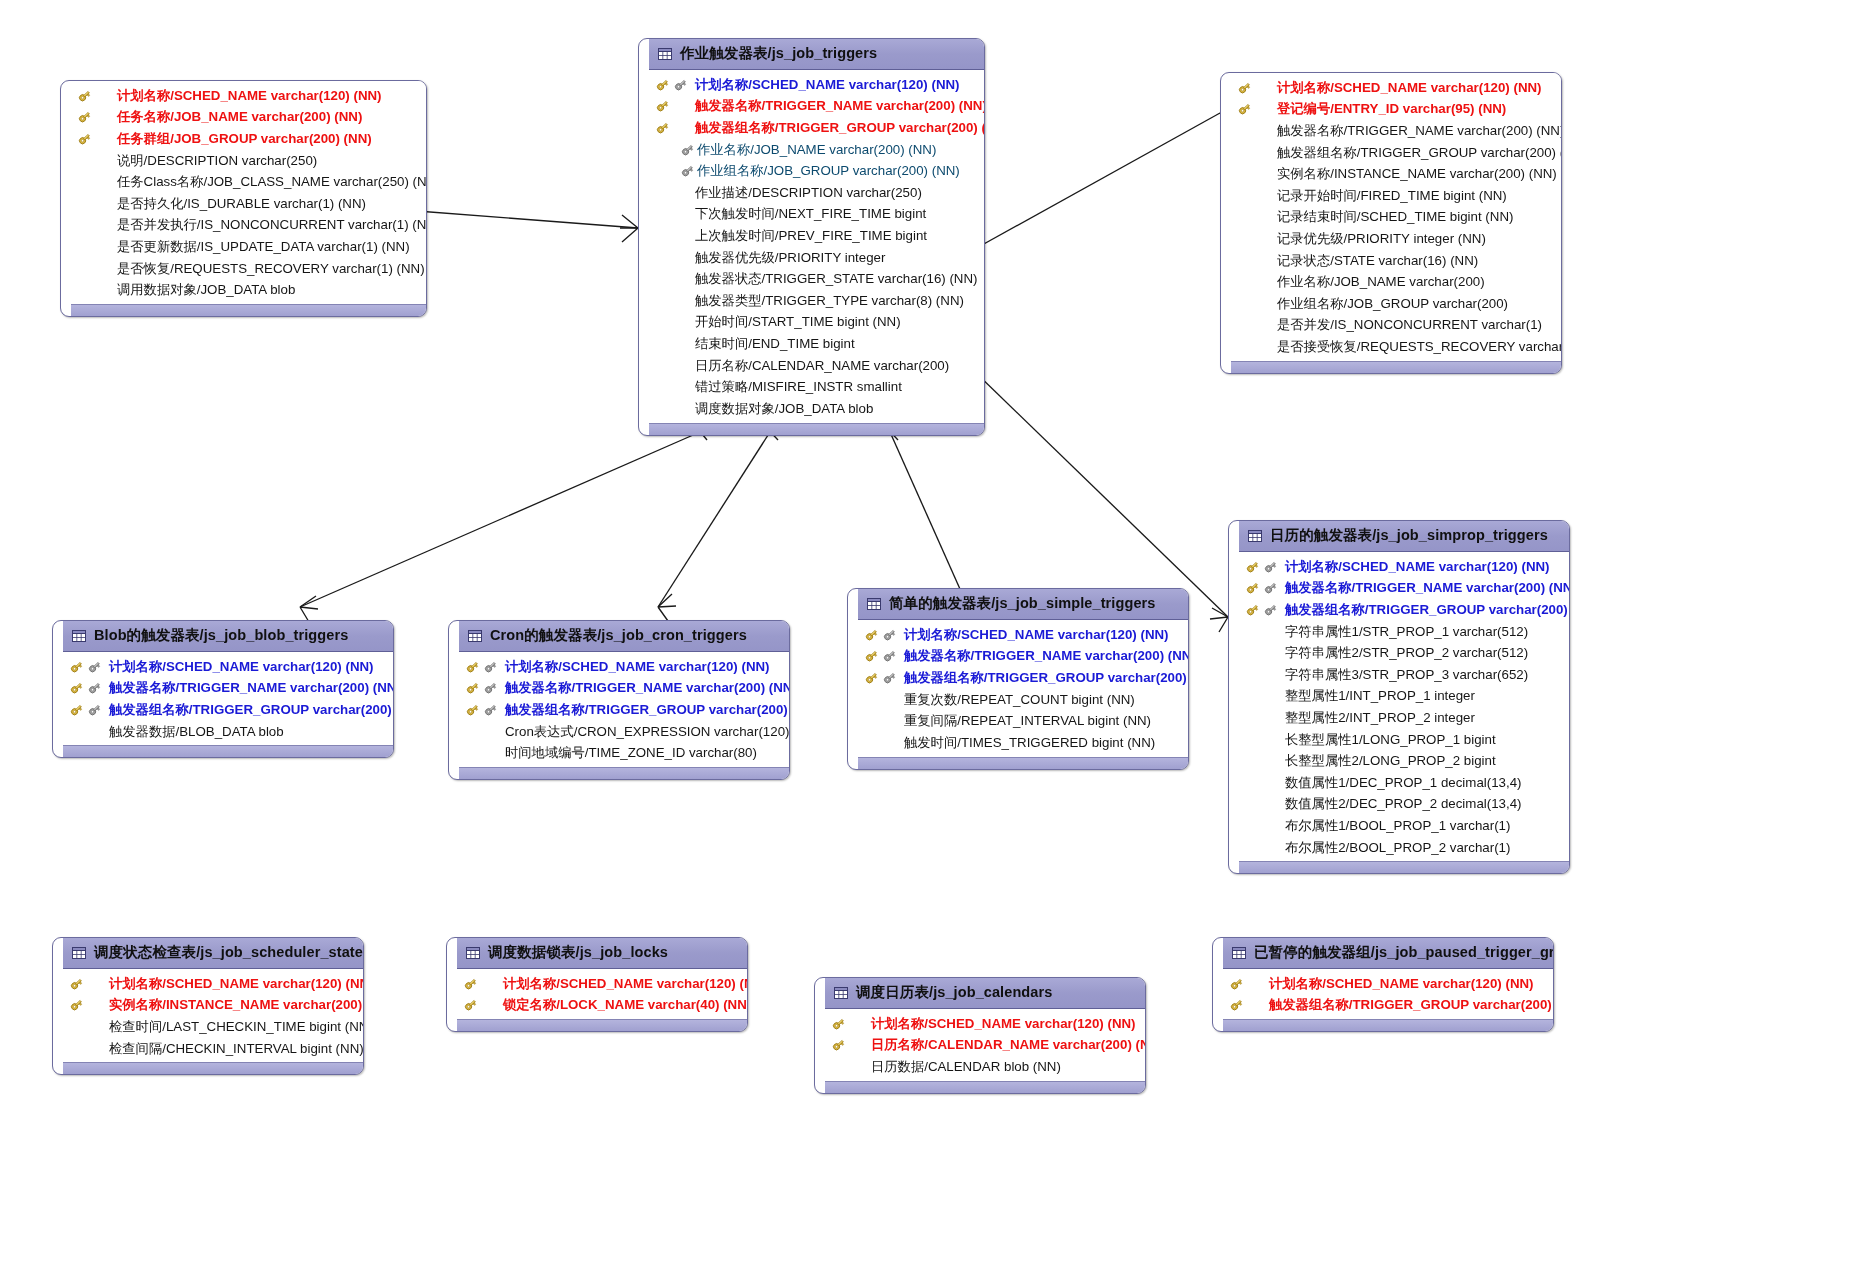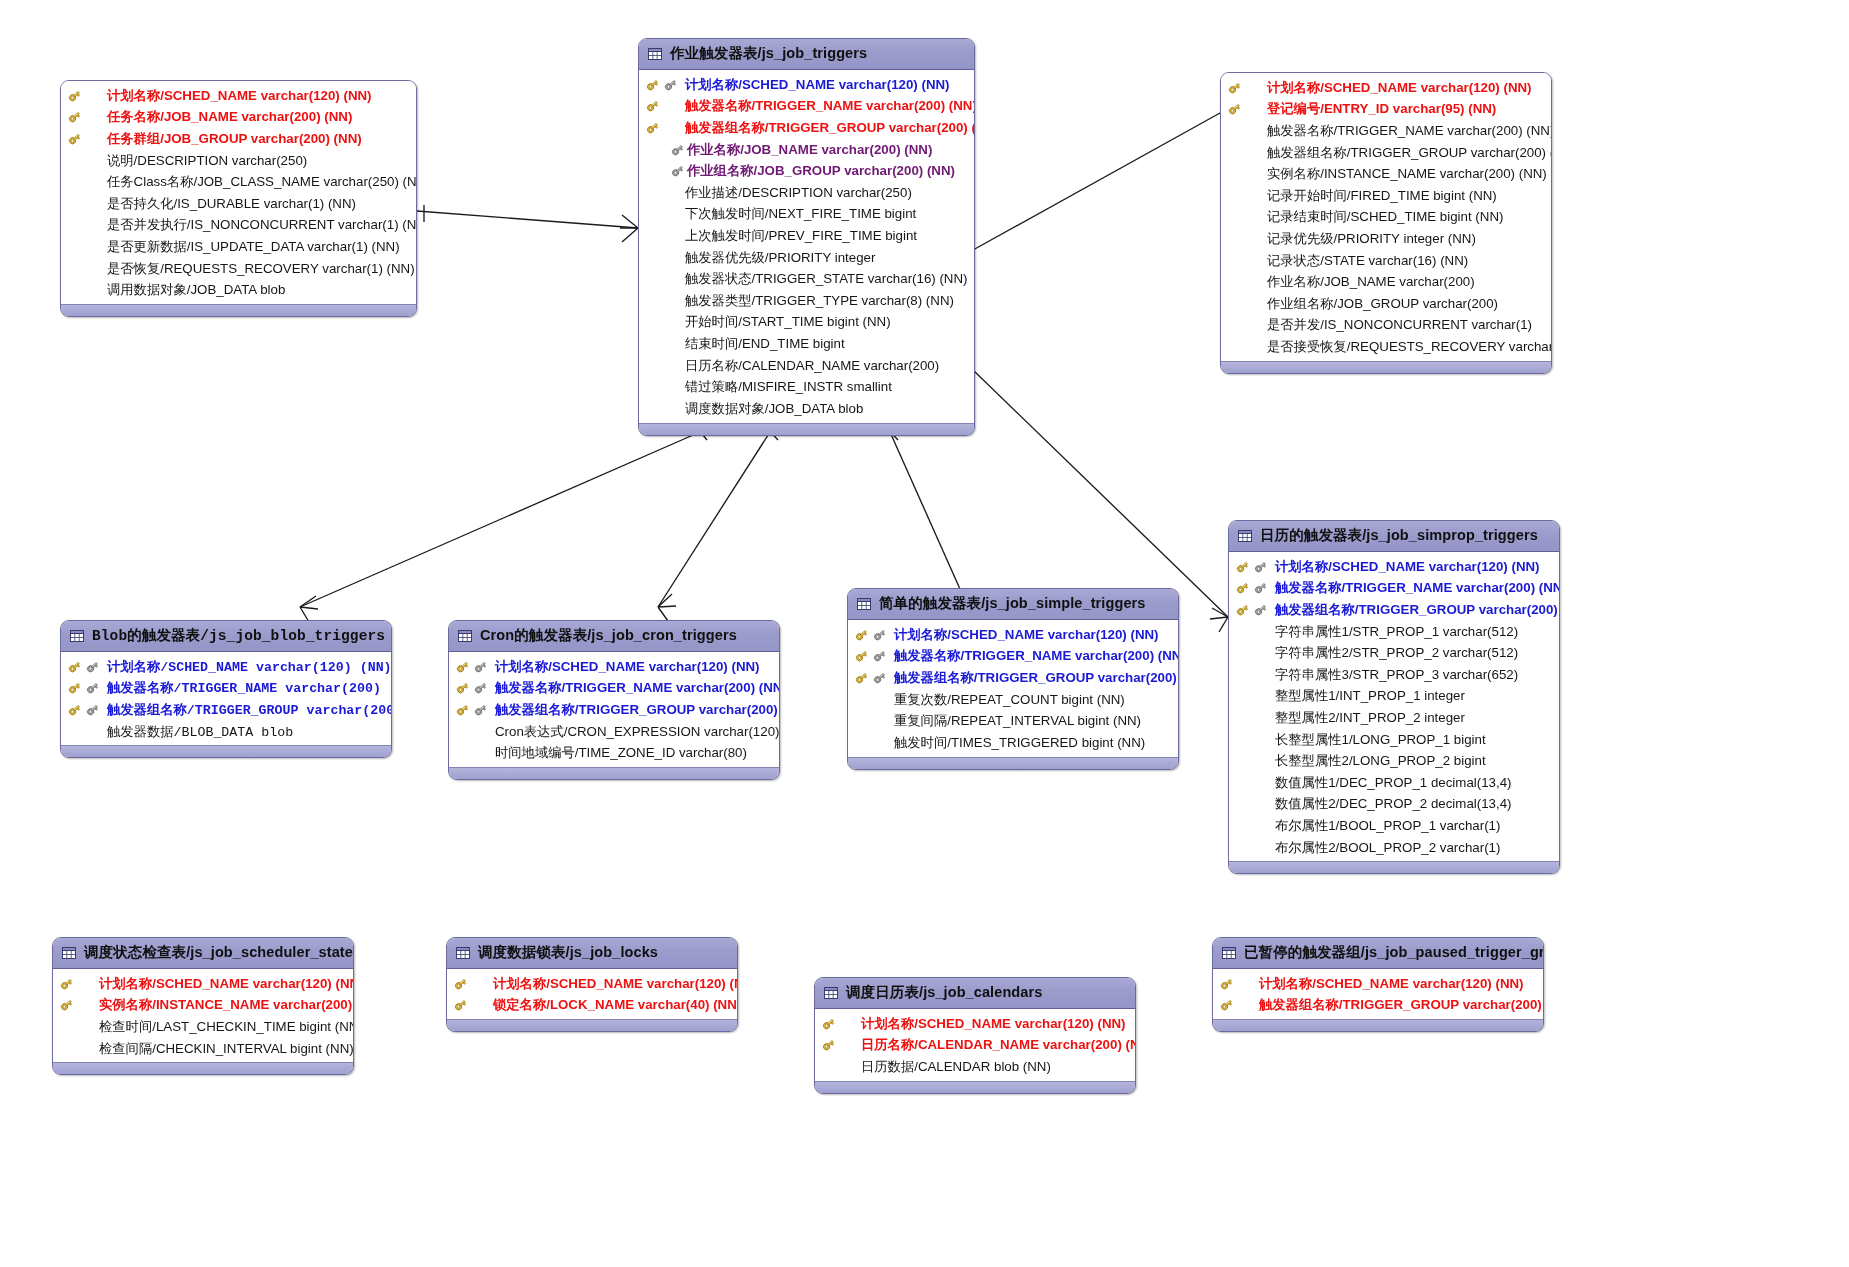--- a/index.html
+++ b/index.html
@@ -11,20 +11,21 @@
   #canvas{position:absolute;left:0;top:0;width:1849px;height:1267px;}
   #links{position:absolute;left:0;top:0;width:1849px;height:1267px;pointer-events:none;z-index:1;}
 
   .entity{
     position:absolute;z-index:2;
     border:1px solid #6b6b9e;
     border-radius:9px;
     background:#ffffff;
     box-shadow:1px 1px 2px rgba(0,0,0,.28);
     overflow:hidden;
+    padding-left:10px;
   }
   .ent-head{
     background:linear-gradient(to bottom,#a9a9d6 0%,#9a9acb 50%,#9595c8 100%);
     border-bottom:1px solid #5f5f96;
     padding:5px 10px 6px 9px;
     display:flex;align-items:center;gap:8px;
     font-size:14.5px;font-weight:bold;color:#101010;
     letter-spacing:.1px;
     white-space:nowrap;
   }
@@ -49,21 +50,21 @@
   }
   .keys{
     width:40px;flex:0 0 40px;display:flex;align-items:center;gap:3px;
     height:16px;
   }
   .keys.indent{justify-content:flex-end;padding-right:2px;}
   .key{width:15px;height:14px;display:block;}
   .fname{font-size:13.3px;color:#111;}
   .c-red{color:#ee1111;font-weight:bold;}
   .c-blue{color:#1a1ad6;font-weight:bold;}
-  .c-green{color:#701a75;font-weight:bold;}
+  .c-green{color:#0c4a6e;font-weight:normal;}
   .c-black{color:#151515;font-weight:normal;}
 </style>
 </head>
 <body>
 
 <div id="canvas">
 
   <svg id="links" viewBox="0 0 1849 1267" xmlns="http://www.w3.org/2000/svg">
     <g stroke="#1a1a1a" stroke-width="1.35" fill="none" stroke-linecap="butt">
 
@@ -543,21 +544,21 @@
             <span class="keys"></span>
             <span class="fname c-black">布尔属性1/BOOL_PROP_1 varchar(1)</span>
           </div>
           <div class="row">
             <span class="keys"></span>
             <span class="fname c-black">布尔属性2/BOOL_PROP_2 varchar(1)</span>
           </div>
         </div>
         <div class="ent-foot"></div>
       </div>
-      <div class="entity" style="left: 60px; top: 620px; width: 330px; font-family: Liberation Mono, monospace;">
+      <div class="entity" style="left: 52px; top: 620px; width: 330px;">
         <div class="ent-head">
           <span>
             <svg class="tbl-icon" viewBox="0 0 14 12" xmlns="http://www.w3.org/2000/svg">
   <rect x="0.5" y="0.5" width="13" height="11" fill="#ffffff" stroke="#3a3a6e" stroke-width="1"></rect>
   <rect x="0.5" y="0.5" width="13" height="3" fill="#8a8ac0" stroke="#3a3a6e" stroke-width="1"></rect>
   <line x1="4.8" y1="3.5" x2="4.8" y2="11.5" stroke="#3a3a6e" stroke-width=".8"></line>
   <line x1="9.2" y1="3.5" x2="9.2" y2="11.5" stroke="#3a3a6e" stroke-width=".8"></line>
   <line x1="0.5" y1="7.5" x2="13.5" y2="7.5" stroke="#3a3a6e" stroke-width=".8"></line>
 </svg>
           </span>

